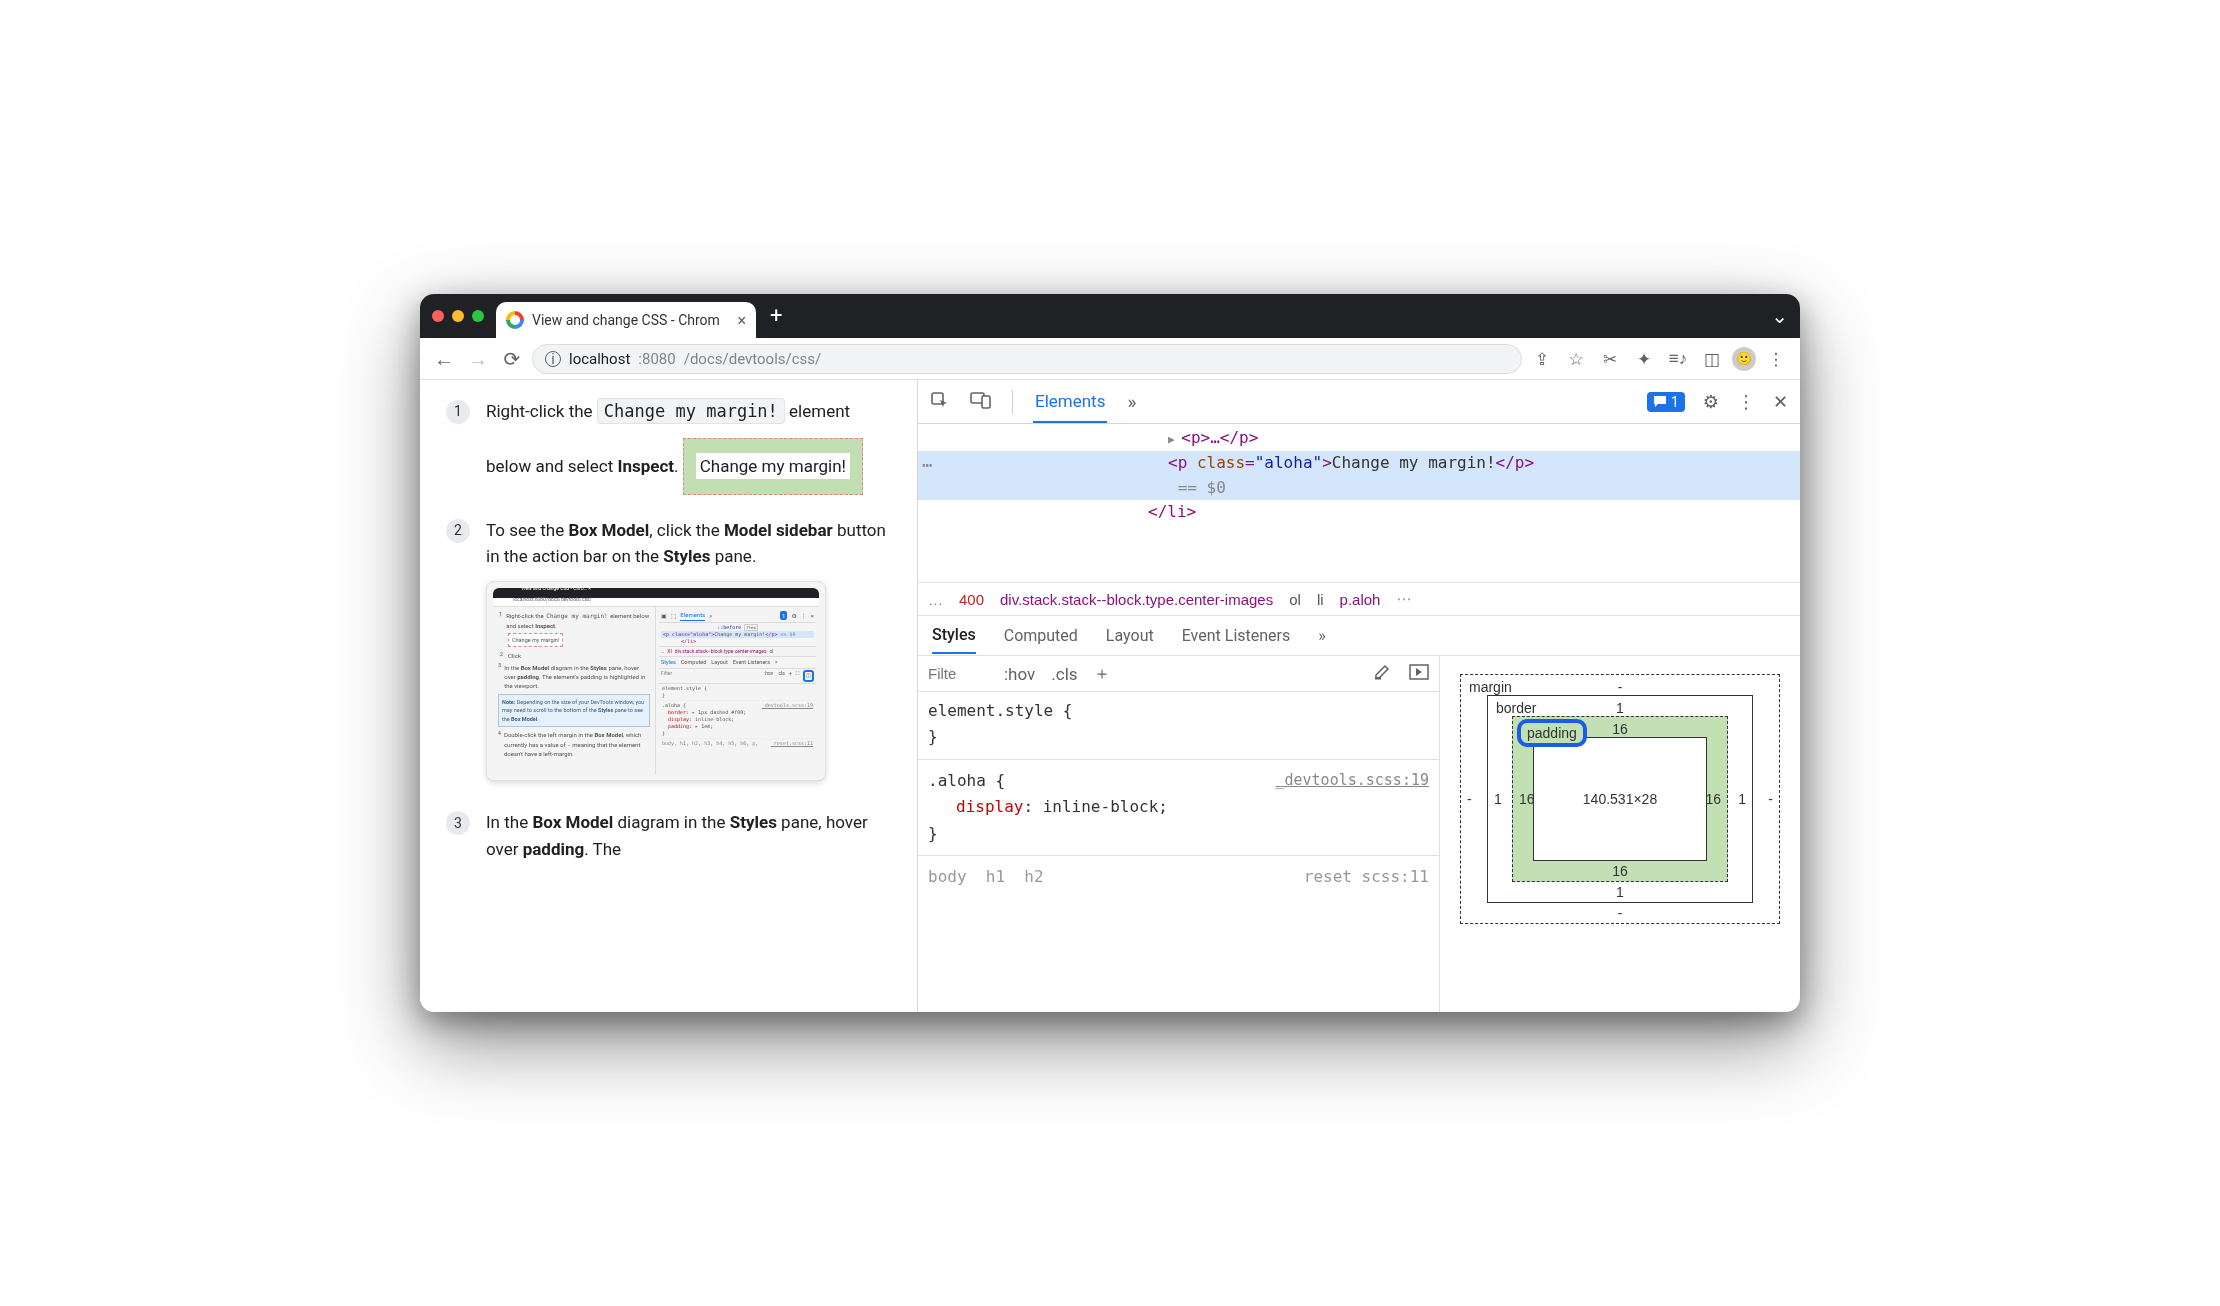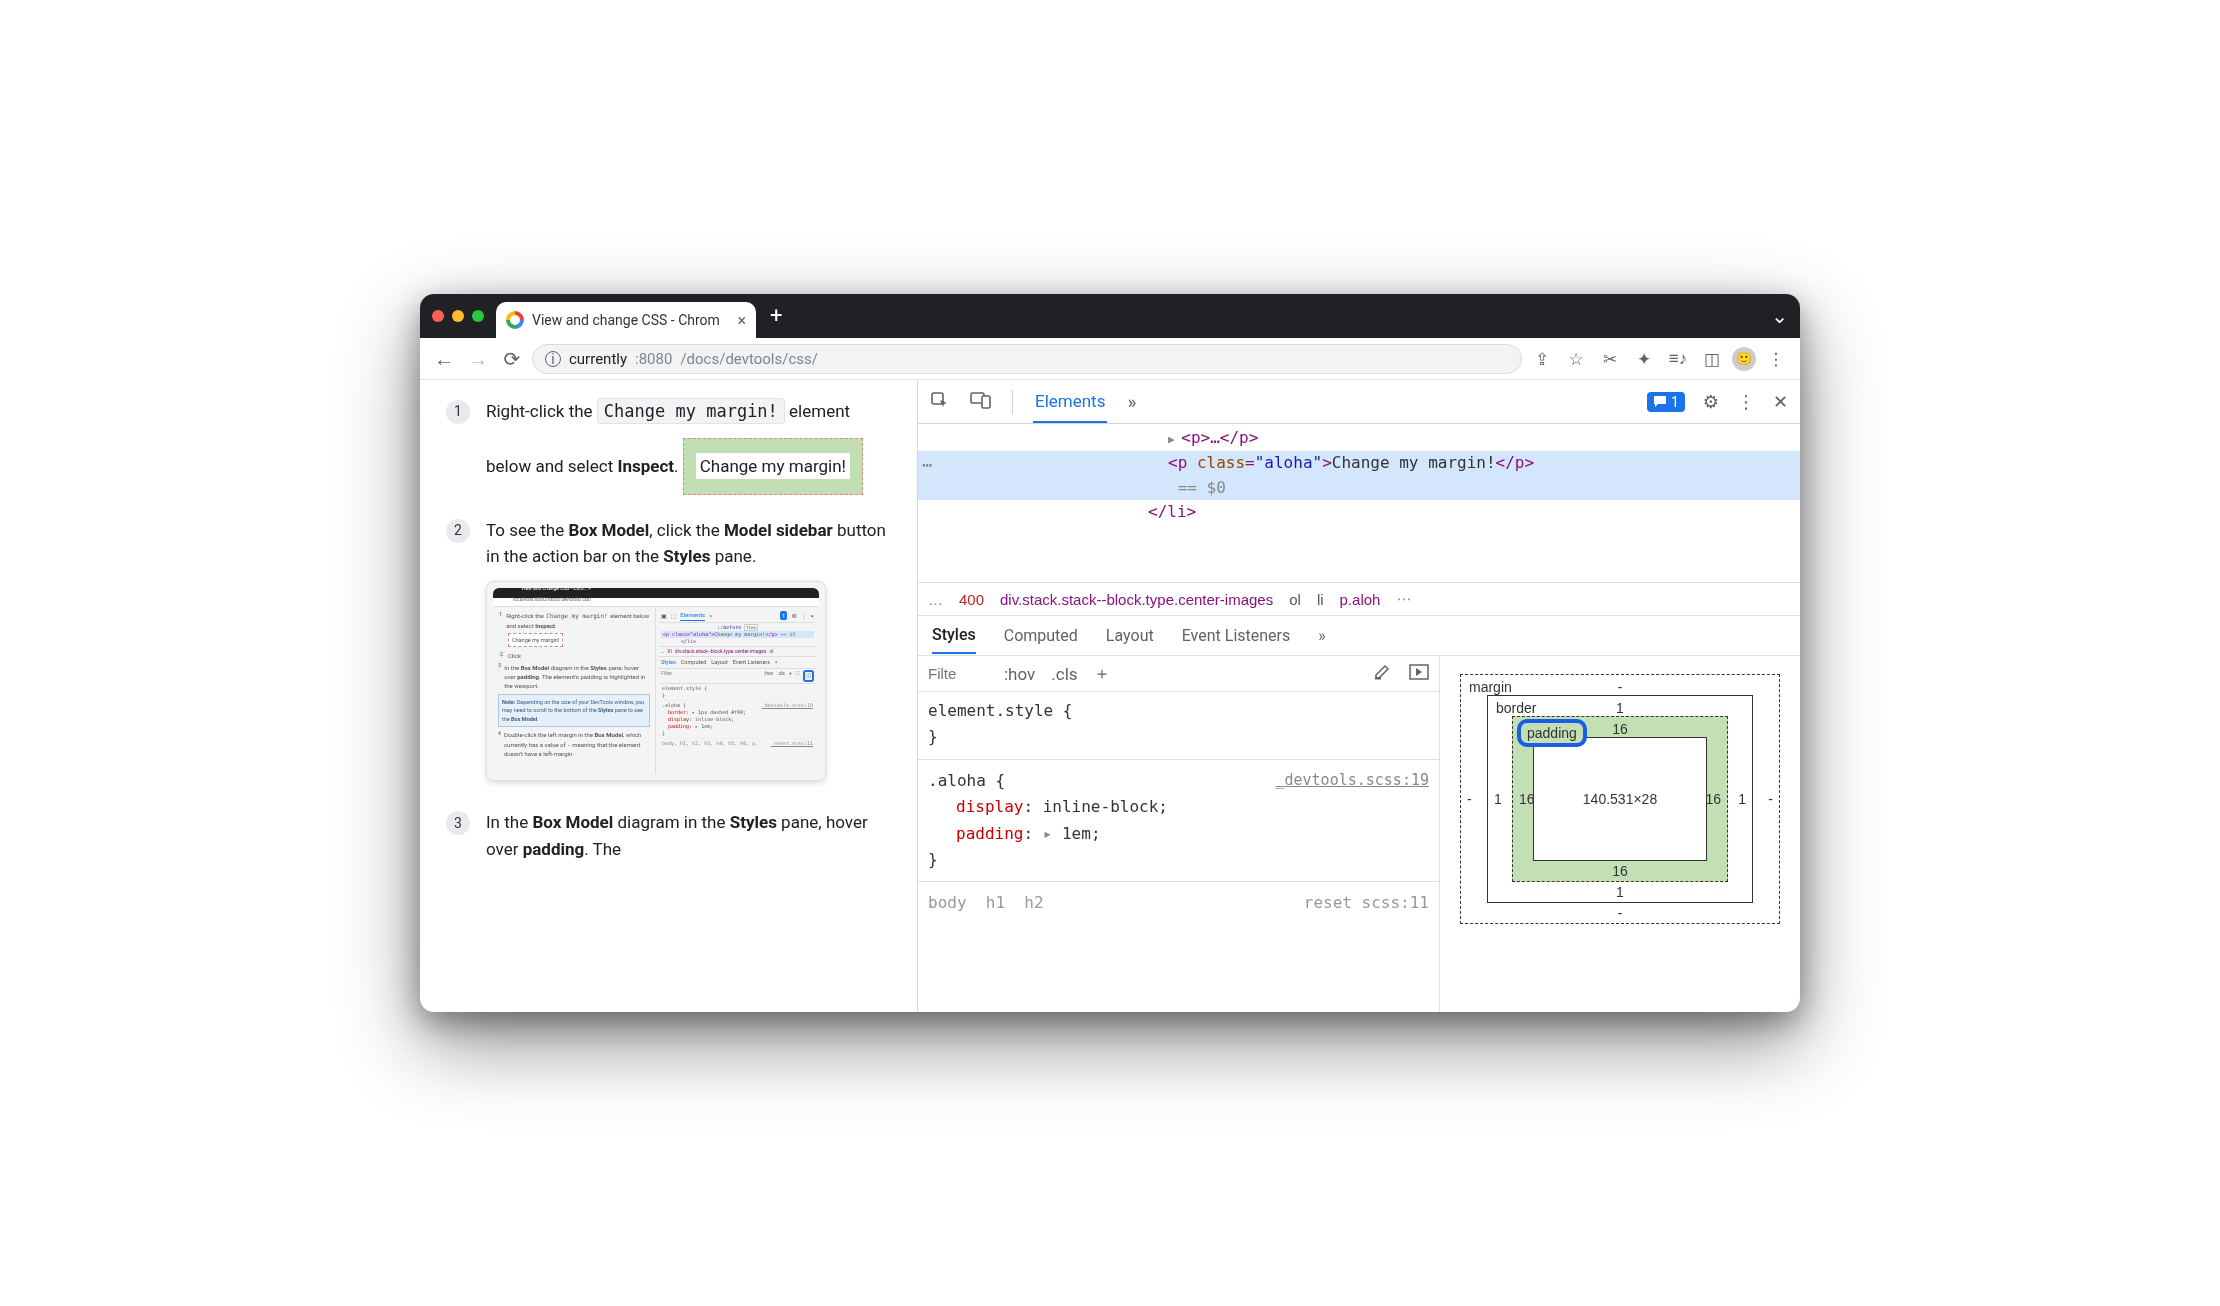--- a/index.html
+++ b/index.html
@@ -166,21 +166,21 @@
     <div class="new-tab">+</div>
     <div class="minimize-window">⌄</div>
   </div>
 
   <div class="toolbar">
     <div class="nav-icon">←</div>
     <div class="nav-icon" style="color:#bdbdbd">→</div>
     <div class="nav-icon">⟳</div>
     <div class="omnibox">
       <span class="info-icon">i</span>
-      <span>currently</span>
+      <span>localhost</span>
         <span class="dim">:8080</span>
         <span class="dim">/docs/devtools/css/</span>
     </div>
     <div class="tool-icon">⇪</div>
     <div class="tool-icon">☆</div>
     <div class="tool-icon">✂</div>
     <div class="tool-icon">✦</div>
     <div class="tool-icon">≡♪</div>
     <div class="tool-icon">◫</div>
     <div class="avatar">🙂</div>
@@ -355,21 +355,20 @@
                   <rect x="1" y="1" width="18" height="14" fill="none" stroke="#5f6368" stroke-width="1.5"></rect>
                   <path d="M7 4 L13 8 L7 12 Z" fill="#5f6368"></path>
                 </svg></span>
           </div>
           <div class="rules">
             <div class="sel">element.style {</div>
             <div class="sel">}</div>
             <hr>
             <div><span class="sel">.aloha {</span><span class="src">_devtools.scss:19</span></div>
             <div><span class="prop">display</span><span class="val">: <span>inline-block</span>;</span></div>
-            <div><span class="prop">padding</span><span class="val">: <span class="swatch-arrow">▸</span> <span>1em</span>;</span></div>
             <div class="sel">}</div>
             <hr>
             <div style="color:#999;"><span>body</span>&nbsp;&nbsp;<span>h1</span>&nbsp;&nbsp;<span>h2</span><span style="float:right">reset scss:11</span></div>
           </div>
         </div>
 
         <div class="box-pane">
           <div class="bm-margin">
             <div class="bm-label">margin</div>
             <div class="bm-val top">-</div>

